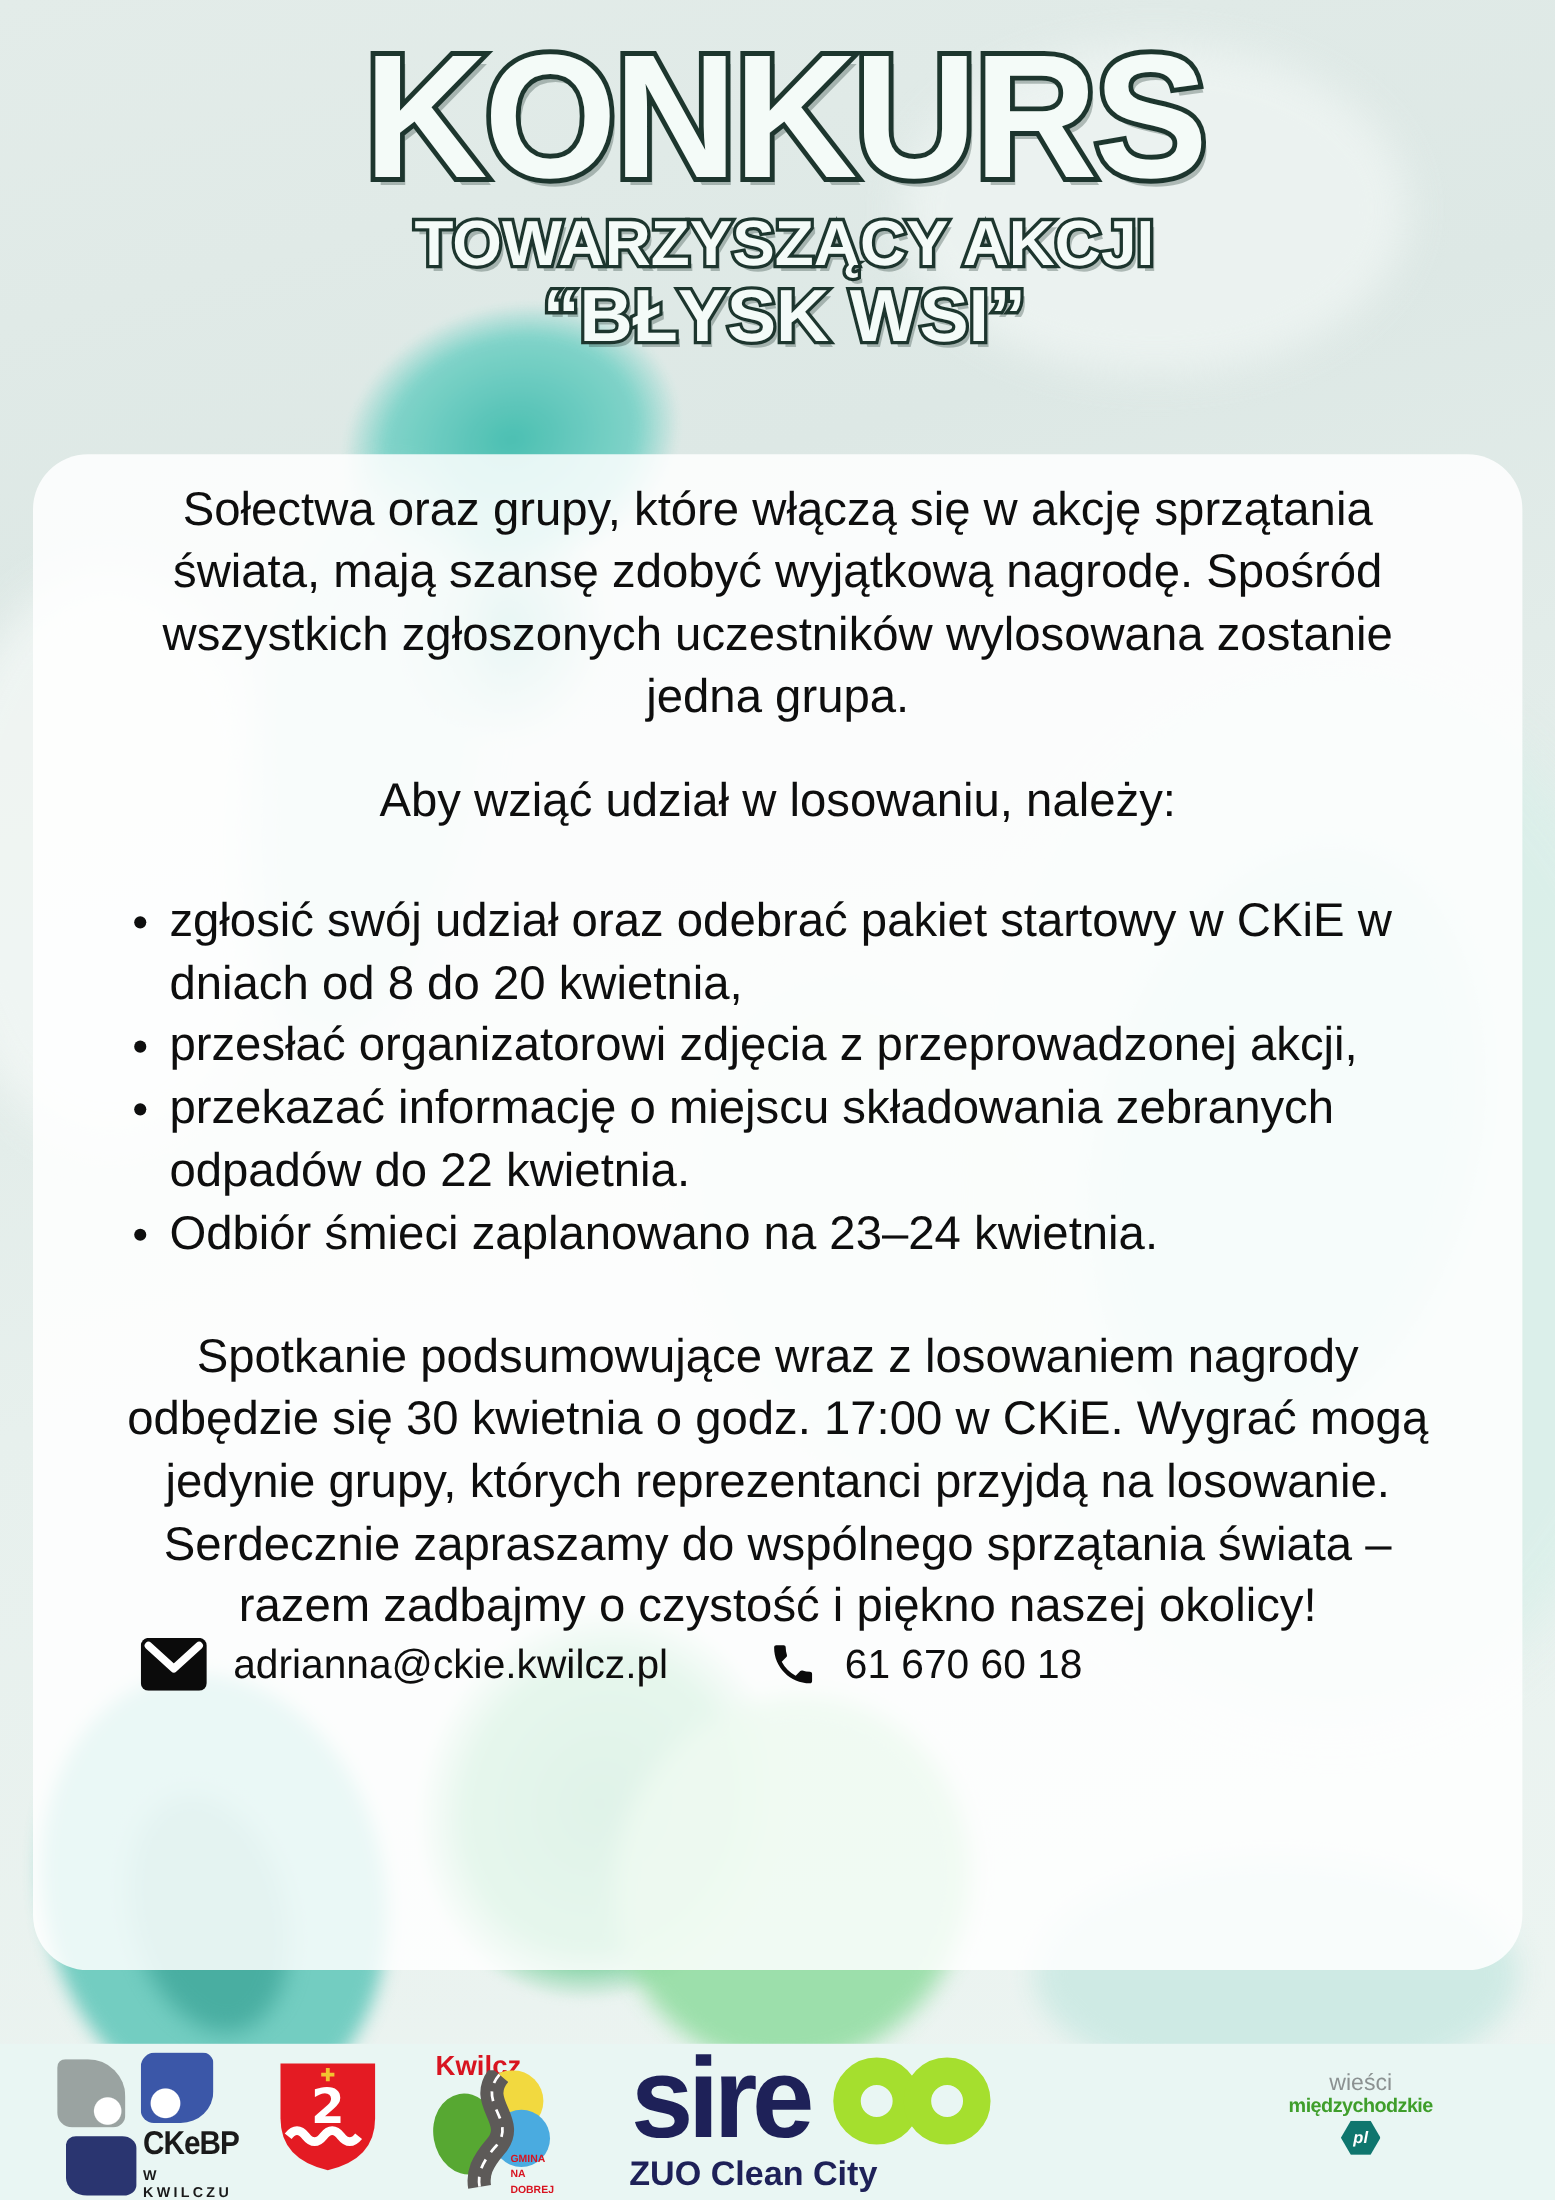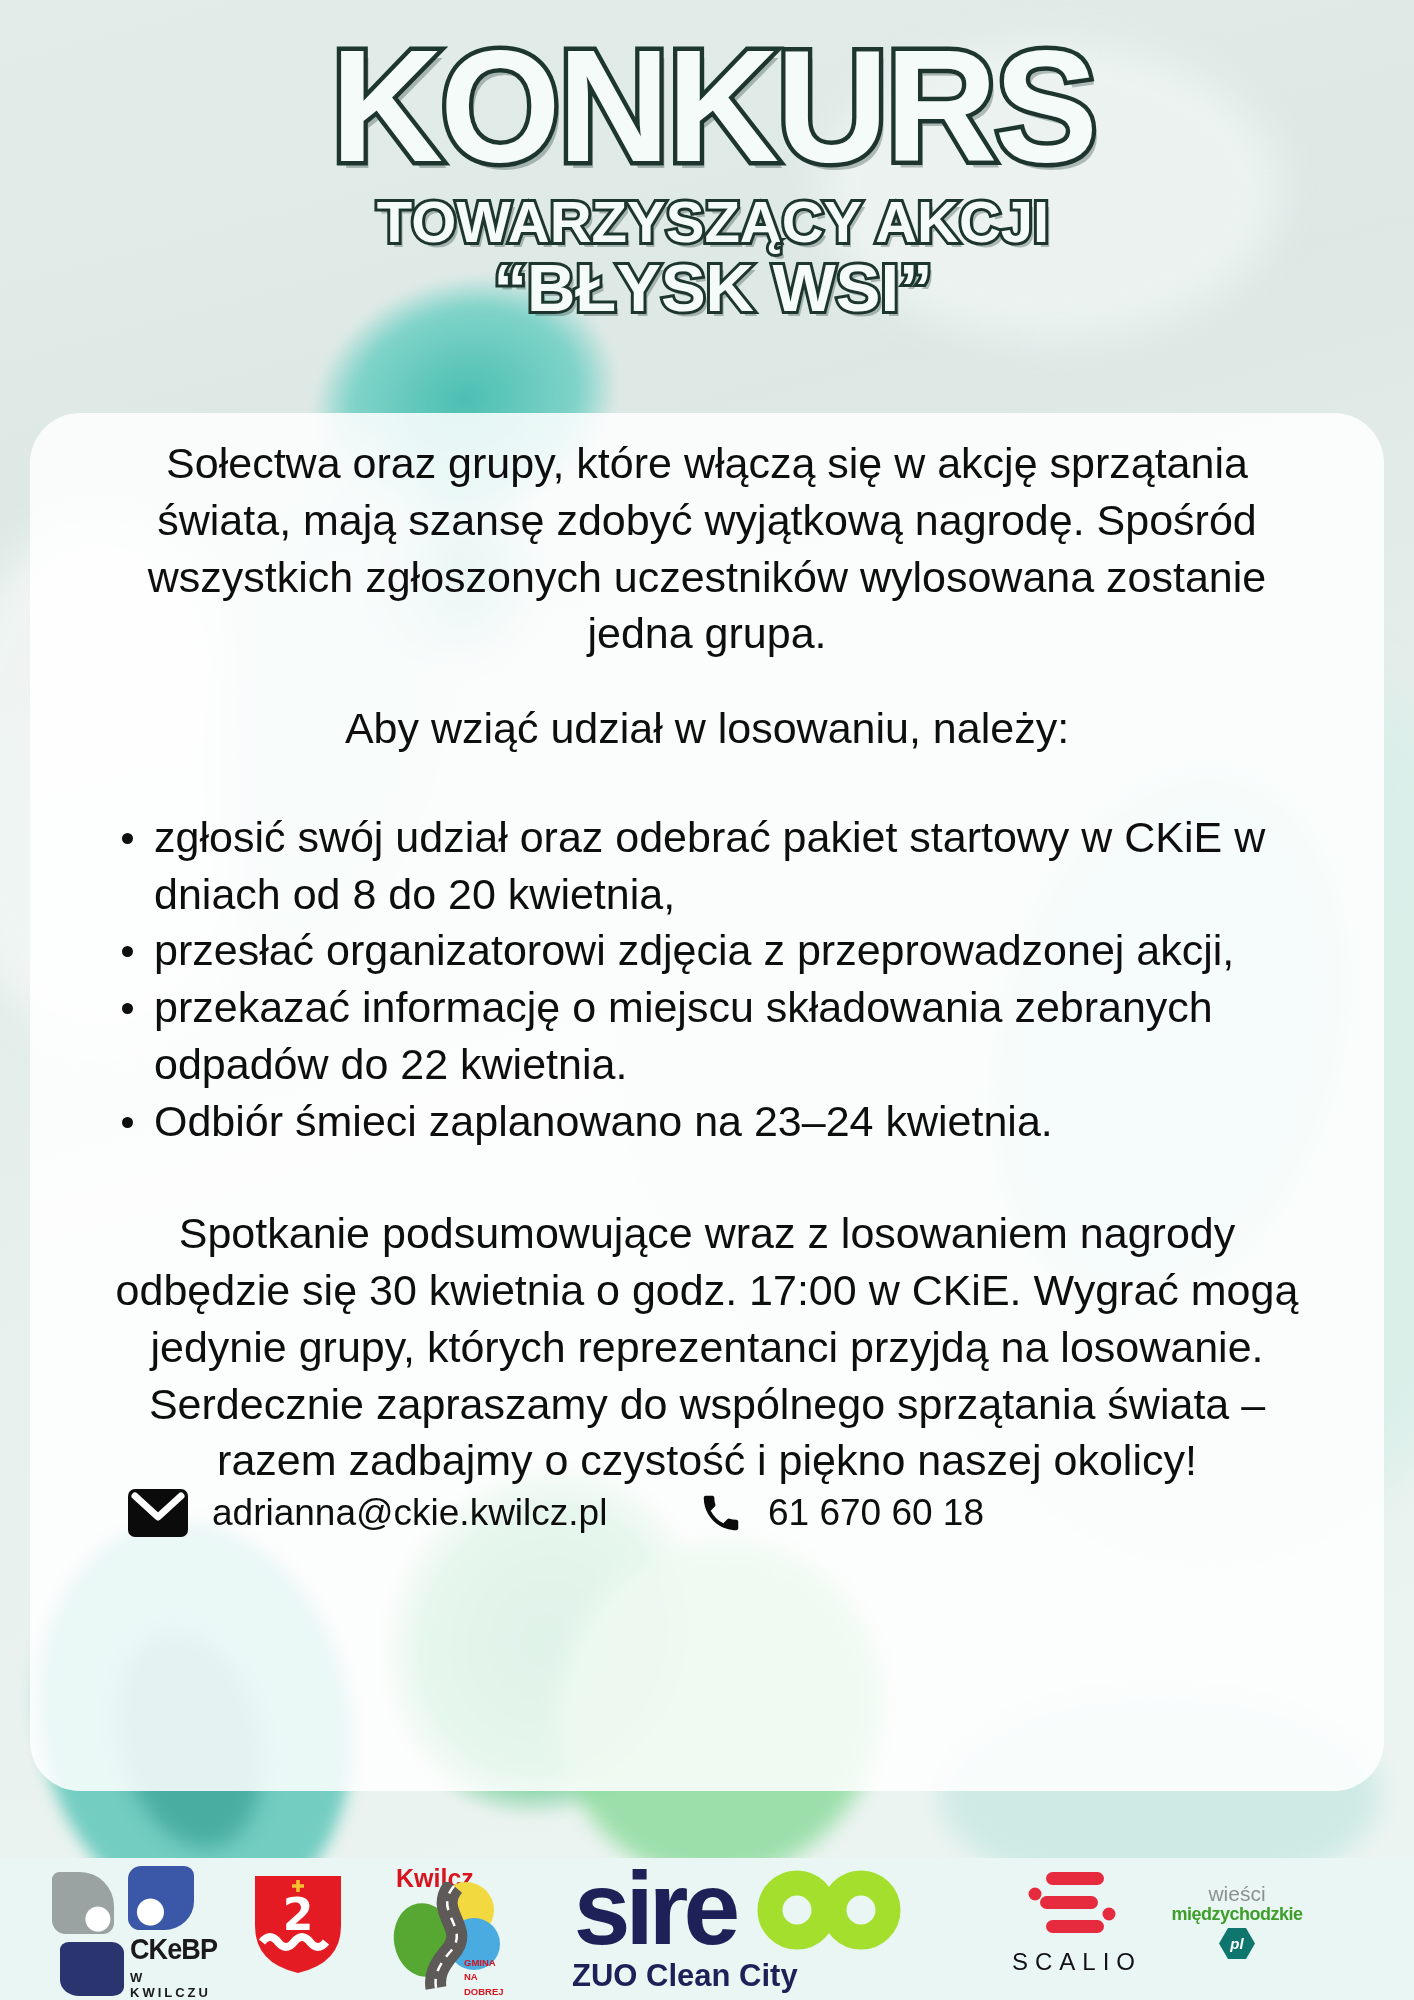--- a/index.html
+++ b/index.html
@@ -218,30 +218,20 @@
       <div class="word">
         <span class="sire">sire</span>
         <svg width="158" height="84" viewBox="0 0 158 84">
           <circle cx="44" cy="42" r="27" stroke="#a5df2e" stroke-width="25" fill="none"></circle>
           <circle cx="108" cy="42" r="27" stroke="#a5df2e" stroke-width="25" fill="none"></circle>
         </svg>
       </div>
       <div class="tag">ZUO Clean City</div>
     </div>
 
-    <div class="logo scalio">
-      <svg class="mark" width="88" height="62" viewBox="0 0 88 62">
-        <rect x="18" y="0" width="58" height="13" rx="6.5" fill="#e62b3e"></rect>
-        <rect x="12" y="24" width="58" height="13" rx="6.5" fill="#e62b3e"></rect>
-        <rect x="18" y="48" width="58" height="13" rx="6.5" fill="#e62b3e"></rect>
-        <circle cx="7" cy="22" r="6.5" fill="#e62b3e"></circle>
-        <circle cx="81" cy="42" r="6.5" fill="#e62b3e"></circle>
-      </svg>
-      <div class="label">SCALIO</div>
-    </div>
 
     <div class="logo wiesci">
       <div class="w1">wieści</div>
       <div class="w2">międzychodzkie</div>
       <div class="hex">pl</div>
     </div>
 
   </div>
 </div>
 

